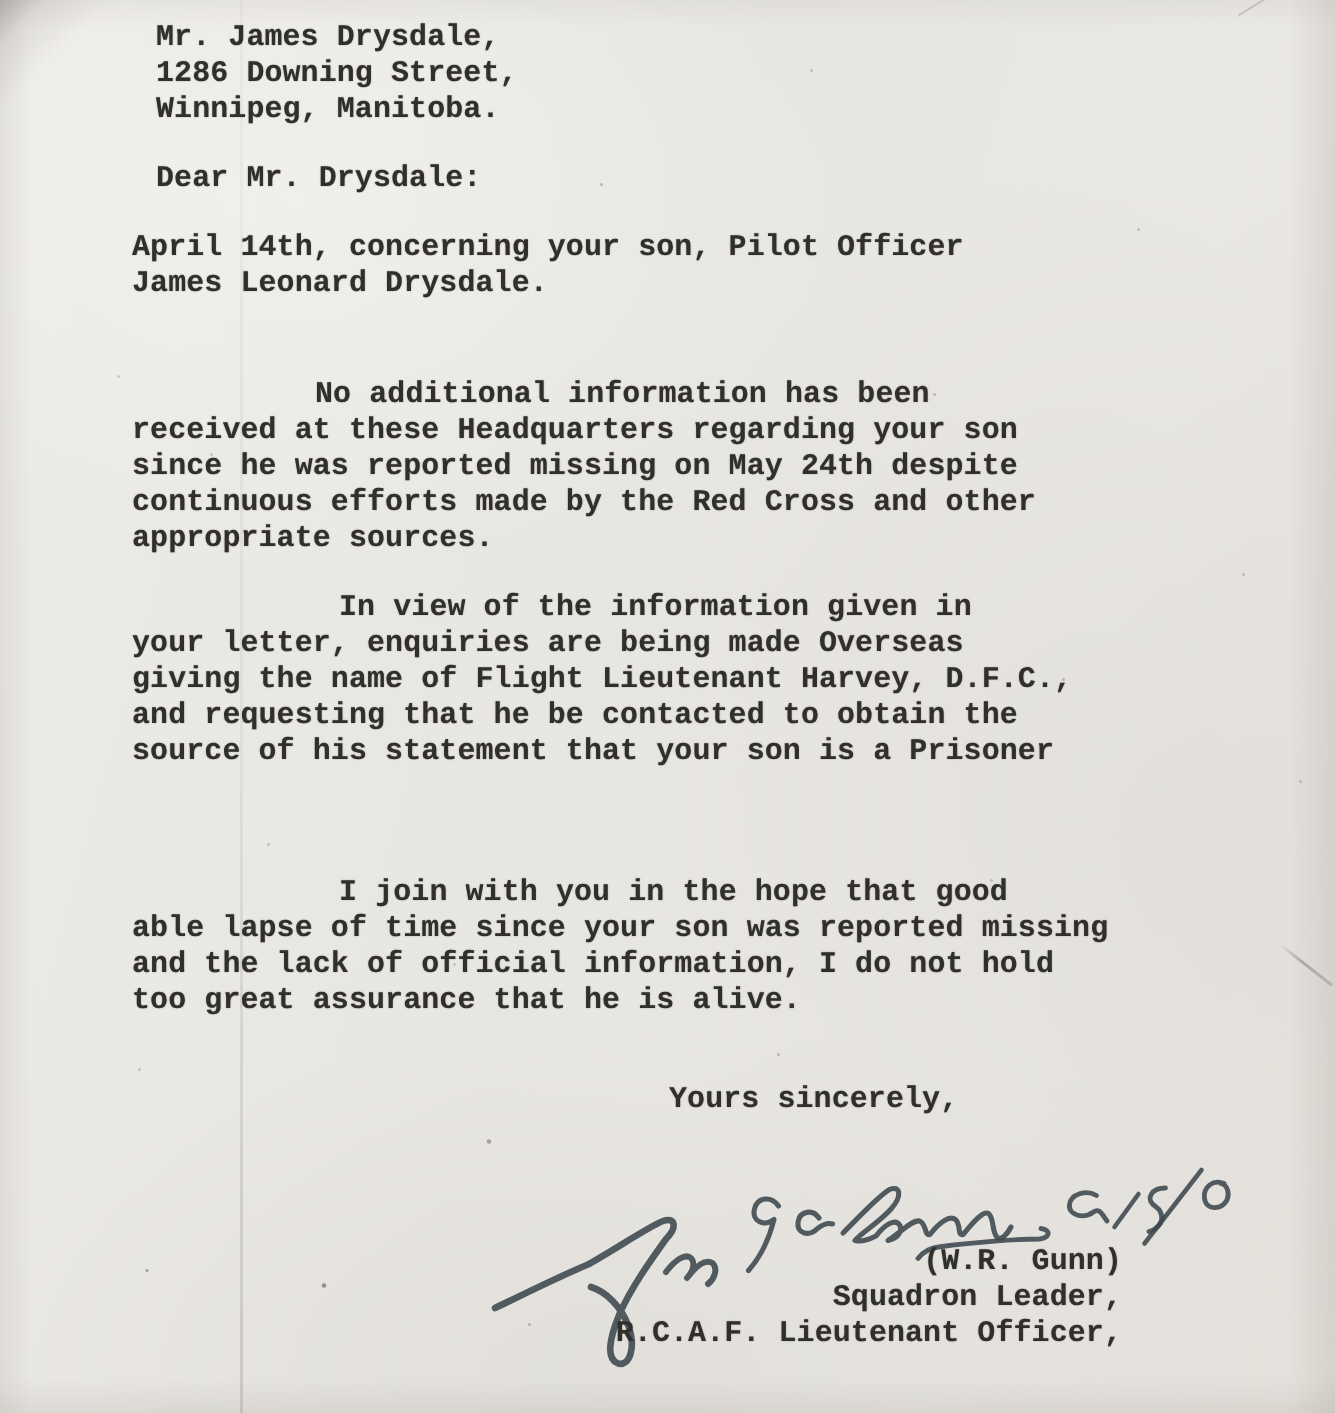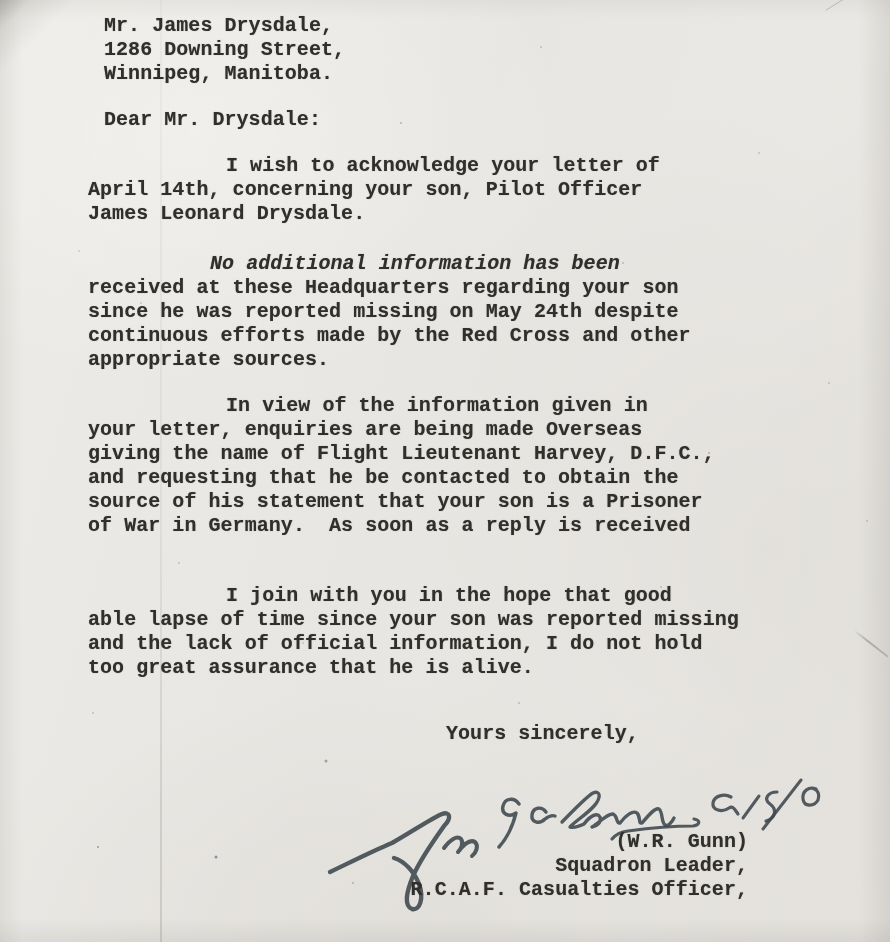--- a/index.html
+++ b/index.html
@@ -48,21 +48,21 @@
   .block{position:absolute;}
   .line{
     white-space:pre;
     font-family:"Liberation Mono","DejaVu Sans Mono",monospace;
     font-size:20px;line-height:24px;font-weight:bold;
     color:#302f2c;
     text-shadow:0 0 1px rgba(48,47,44,.45);
     letter-spacing:0.05px;
   }
   .ind-a{padding-left:138px;}
-  .ind-b{padding-left:122px;font-style:italic;}
+  .ind-b{padding-left:122px;}
   .sig-block{left:318px;top:830px;width:430px;text-align:right;}
   .sig-svg{position:absolute;left:300px;top:775px;width:540px;height:168px;pointer-events:none;}
   .sig-svg path{fill:none;stroke:#3c474d;stroke-linecap:round;stroke-linejoin:round;opacity:.88;}
 </style>
 </head>
 <body>
 
 <div class="paper">
   <div class="edge-shade"></div>
   <div class="corner-tl"></div>
@@ -75,40 +75,38 @@
     <div class="line">Mr. James Drysdale,</div>
     <div class="line">1286 Downing Street,</div>
     <div class="line">Winnipeg, Manitoba.</div>
   </div>
 
   <div class="block" style="left:104px;top:108px;">
     <div class="line">Dear Mr. Drysdale:</div>
   </div>
 
   <div class="block" style="left:88px;top:154px;">
-    <div class="line ind-a">I wish to acknowledge your letter of</div>
     <div class="line">April 14th, concerning your son, Pilot Officer</div>
     <div class="line">James Leonard Drysdale.</div>
   </div>
 
   <div class="block" style="left:88px;top:252px;">
     <div class="line ind-b">No additional information has been</div>
     <div class="line">received at these Headquarters regarding your son</div>
     <div class="line">since he was reported missing on May 24th despite</div>
     <div class="line">continuous efforts made by the Red Cross and other</div>
     <div class="line">appropriate sources.</div>
   </div>
 
   <div class="block" style="left:88px;top:394px;">
     <div class="line ind-a">In view of the information given in</div>
     <div class="line">your letter, enquiries are being made Overseas</div>
     <div class="line">giving the name of Flight Lieutenant Harvey, D.F.C.,</div>
     <div class="line">and requesting that he be contacted to obtain the</div>
     <div class="line">source of his statement that your son is a Prisoner</div>
-    <div class="line">of War in Germany.  As soon as a reply is received</div>
   </div>
 
   <div class="block" style="left:88px;top:584px;">
     <div class="line ind-a">I join with you in the hope that good</div>
     <div class="line">able lapse of time since your son was reported missing</div>
     <div class="line">and the lack of official information, I do not hold</div>
     <div class="line">too great assurance that he is alive.</div>
   </div>
 
   <div class="block" style="left:446px;top:722px;">
@@ -128,15 +126,15 @@
     <path stroke-width="3.2" d="M 431 22 C 424 18 414 21 413 28 C 412 35 422 38 429 33 C 433 30 435 35 438 39"></path>
     <path stroke-width="3" d="M 443 43 L 459 21"></path>
     <path stroke-width="3.2" d="M 477 17 C 468 17 463 24 470 29 C 477 34 476 43 466 46"></path>
     <path stroke-width="3" d="M 463 54 L 501 5"></path>
     <path stroke-width="3.2" d="M 516 14 C 509 11 502 16 503 24 C 504 32 514 32 518 25 C 520 20 518 15 514 14"></path>
   </svg>
 
   <div class="block sig-block">
     <div class="line">(W.R. Gunn)</div>
     <div class="line">Squadron Leader,</div>
-    <div class="line">R.C.A.F. Casualties Officer,</div>
+    <div class="line">R.C.A.F. Lieutenant Officer,</div>
   </div>
 </div>
 
 </body></html>

